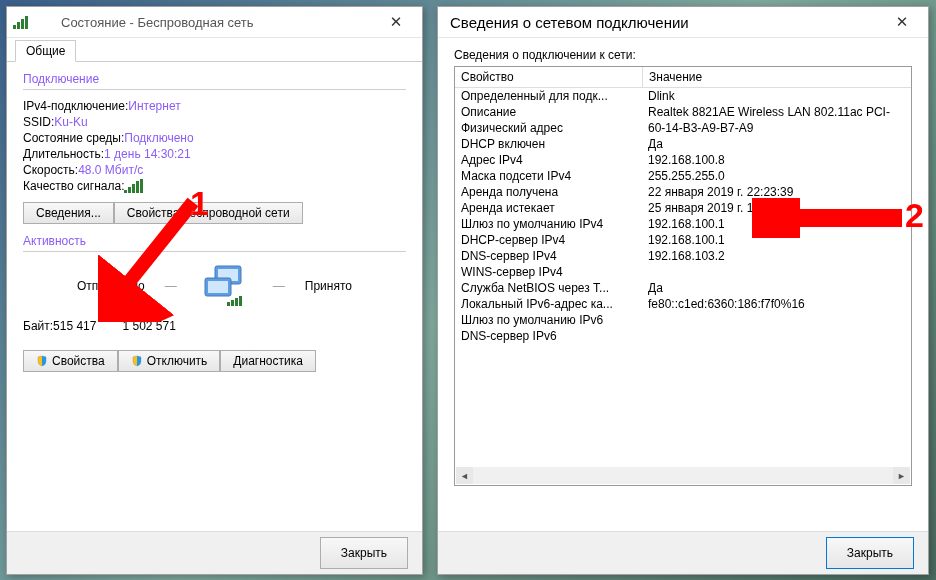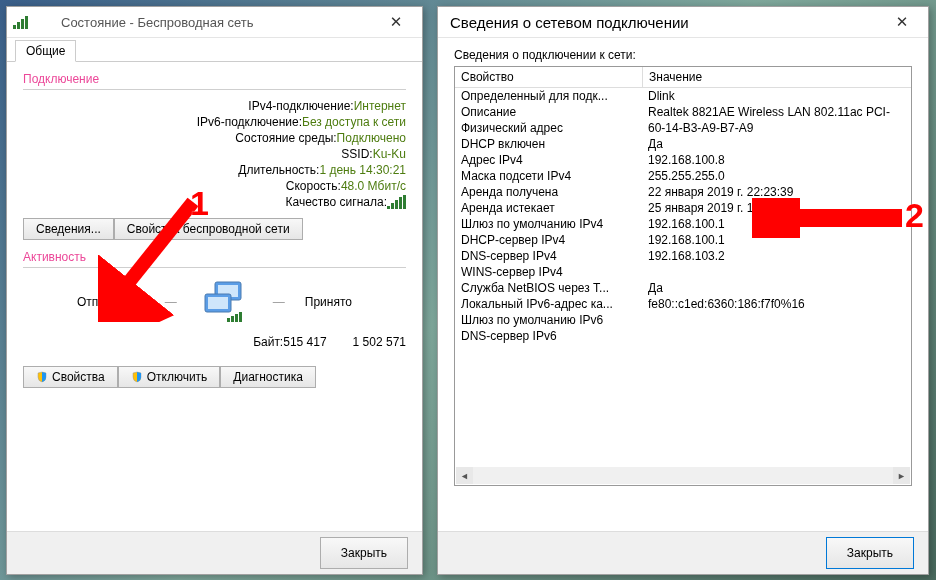--- a/index.html
+++ b/index.html
@@ -9,24 +9,24 @@
   .titlebar{height:30px;display:flex;align-items:center;padding:0 6px;background:#fff;border-bottom:1px solid #e5e5e5;gap:26px;}
   .wifi-icon{width:16px;height:14px;display:flex;align-items:flex-end;gap:1px;margin-right:6px;}
   .wifi-icon span{width:3px;background:#2e7d32;}
   .wifi-icon span:nth-child(1){height:4px}.wifi-icon span:nth-child(2){height:7px}.wifi-icon span:nth-child(3){height:10px}.wifi-icon span:nth-child(4){height:13px}
   .title{flex:1;color:#555;font-size:13px;}
   .closex{width:40px;height:24px;display:flex;align-items:center;justify-content:center;color:#333;font-size:15px;font-weight:300;cursor:pointer;}
   .tabs{display:flex;padding:2px 8px 0 8px;border-bottom:1px solid #ccc;margin-top:-1px;}
   .tab{padding:3px 10px;border:1px solid #ccc;border-bottom:1px solid #fff;background:#fff;font-size:12px;position:relative;bottom:-1px;}
   .body{padding:10px 16px 6px 16px;}
   .group{margin-bottom:10px;}
-  .group-label{font-size:12px;color:#ec4899;}
+  .group-label{font-size:12px;color:#8b5cf6;}
   .group-line{height:1px;background:#cfcfcf;margin:3px 0 8px 0;}
-  .kv{display:flex;justify-content:flex-end;padding:1px 0;font-size:12px;}
-  .kv .k{color:#000}.kv .v{color:#4d7c0f}
+  .kv{display:flex;justify-content:flex-start;padding:1px 0;font-size:12px;}
+  .kv .k{color:#000}.kv .v{color:#8b5cf6}
   .sig{display:flex;align-items:flex-end;gap:1px;height:14px;}
   .sig span{width:3px;background:#2e7d32;}
   .sig span:nth-child(1){height:3px}.sig span:nth-child(2){height:6px}.sig span:nth-child(3){height:9px}.sig span:nth-child(4){height:12px}.sig span:nth-child(5){height:14px}
   .btnrow{display:flex;margin-top:8px;}
   .btn{padding:3px 12px;border:1px solid #adadad;background:linear-gradient(#f8f8f8,#e6e6e6);font-size:12px;cursor:pointer;display:inline-flex;align-items:center;gap:4px;}
   .shield{width:12px;height:12px;display:inline-block;}
   .shield svg{width:12px;height:12px;}
   .activity{display:flex;align-items:center;justify-content:center;gap:20px;margin:12px 0 10px 0;}
   .pcicon{width:56px;height:44px;}
   .btmbar{position:absolute;left:0;right:0;bottom:0;height:42px;background:#f0f0f0;border-top:1px solid #ddd;display:flex;align-items:center;justify-content:flex-end;padding:0 14px;}
@@ -68,30 +68,26 @@
   </div>
   <div class="body">
     <div class="group">
       <span class="group-label">Подключение</span>
       <div class="group-line"></div>
       <div class="kv">
           <span class="k">IPv4-подключение:</span>
           <span class="v">Интернет</span>
         </div>
       <div class="kv">
-          <span class="k">IPv6-подключение:</span>
-          <span class="v">Без доступа к сети</span>
+          <span class="k">SSID:</span>
+          <span class="v">Ku-Ku</span>
         </div>
       <div class="kv">
           <span class="k">Состояние среды:</span>
           <span class="v">Подключено</span>
-        </div>
-      <div class="kv">
-          <span class="k">SSID:</span>
-          <span class="v">Ku-Ku</span>
         </div>
       <div class="kv">
           <span class="k">Длительность:</span>
           <span class="v">1 день 14:30:21</span>
         </div>
       <div class="kv">
           <span class="k">Скорость:</span>
           <span class="v">48.0 Мбит/с</span>
         </div>
       <div class="kv">

